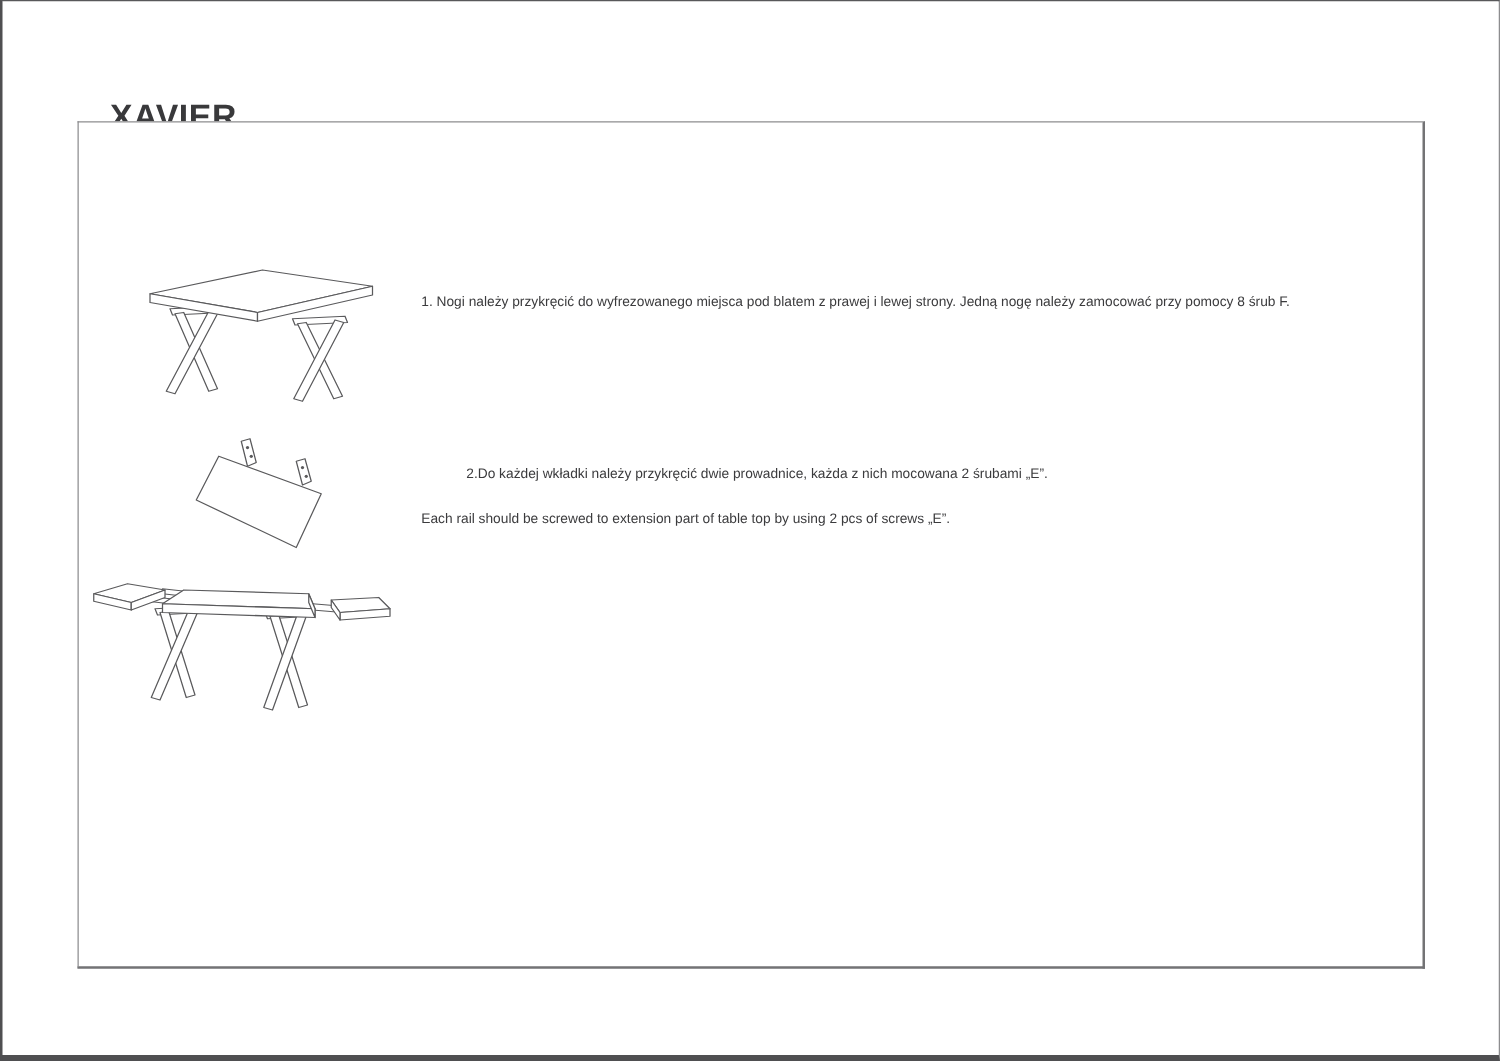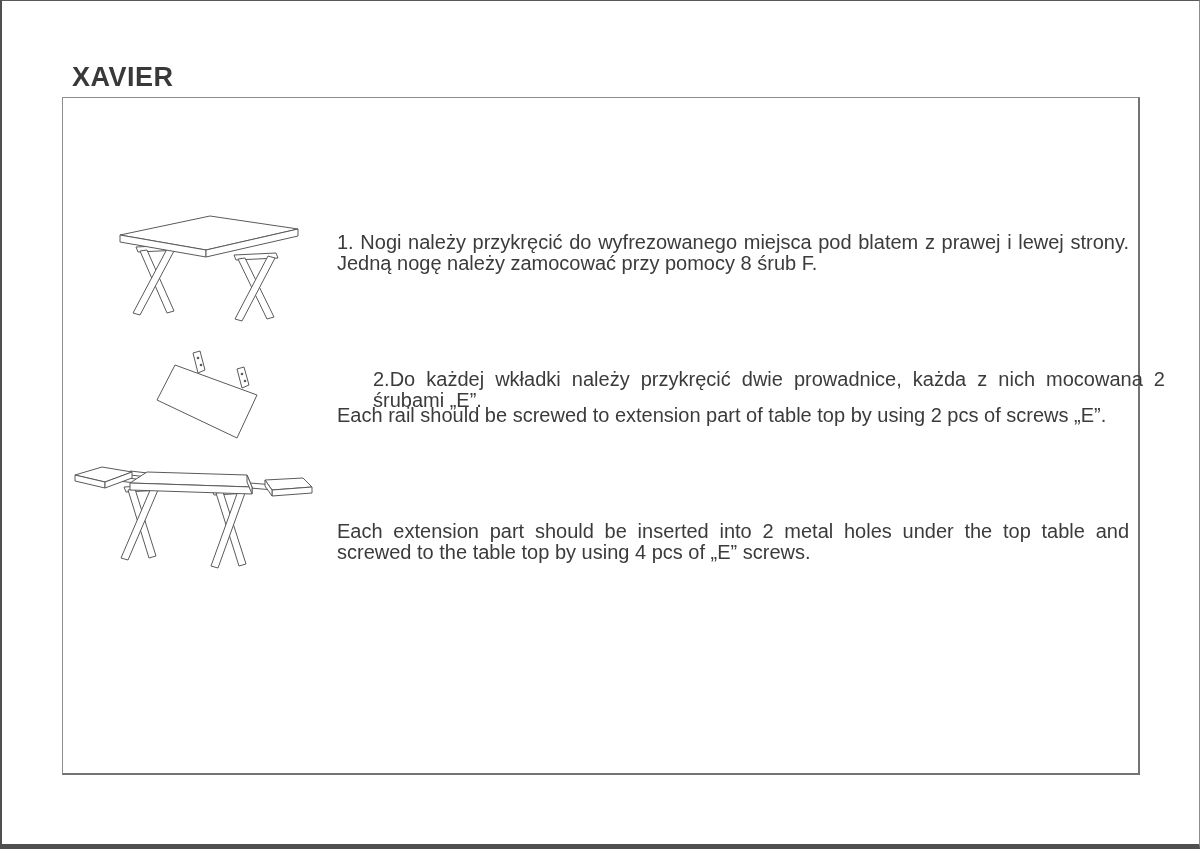--- a/index.html
+++ b/index.html
@@ -12,41 +12,41 @@
     border-top:1px solid #58585a;
     border-left:2px solid #4f4f51;
     border-right:1px solid #8d8d8f;
     border-bottom:5px solid #4f4f51;
     font-family:"Liberation Sans", sans-serif;
     overflow:hidden;
   }
   .title {
     position:absolute;
     left:70px; top:61px;
-    margin:0;
+    margin:16px;
     font-size:27px;
     font-weight:bold;
     letter-spacing:0.5px;
     color:#39393b;
   }
   .content-box {
     position:absolute;
     left:60px; top:96px;
     width:1075px; height:675px;
     border:1px solid #8d8d8f;
     border-right:2px solid #737375;
     border-bottom:2px solid #737375;
     background:#ffffff;
   }
   .step-text {
     position:absolute;
     left:335px;
     width:792px;
     margin:0;
-    font-size:20px;
+    font-size:11px;
     line-height:21px;
     color:#3b3b3d;
     text-align:justify;
   }
   .p1pl { top:231px; }
   .p1en { top:289px; }
   .p2pl { top:368px;margin-left:36px; }
   .p2en { top:404px; }
   .p3pl { top:463px; }
   .p3en { top:520px; }
@@ -123,15 +123,14 @@
       <polygon points="58,31 180,35 180,42 58,38"></polygon>
       <polygon points="175,23 180,35 180,42 175,30"></polygon>
     </g>
   </svg>
 
   <p class="step-text p1pl">1. Nogi należy przykręcić do wyfrezowanego miejsca pod blatem z prawej i lewej strony. Jedną nogę należy zamocować przy pomocy 8 śrub F.</p>
 
   <p class="step-text p2pl">2.Do każdej wkładki należy przykręcić dwie prowadnice, każda z nich mocowana 2 śrubami „E”.</p>
   <p class="step-text p2en">Each rail should be screwed to extension part of table top by using 2 pcs of screws „E”.</p>
 
-  <p class="step-text p3en">Each extension part should be inserted into 2 metal holes under the top table and screwed to the table top by using 4 pcs of „E” screws.</p>
 
 </div>
 
 </body></html>

